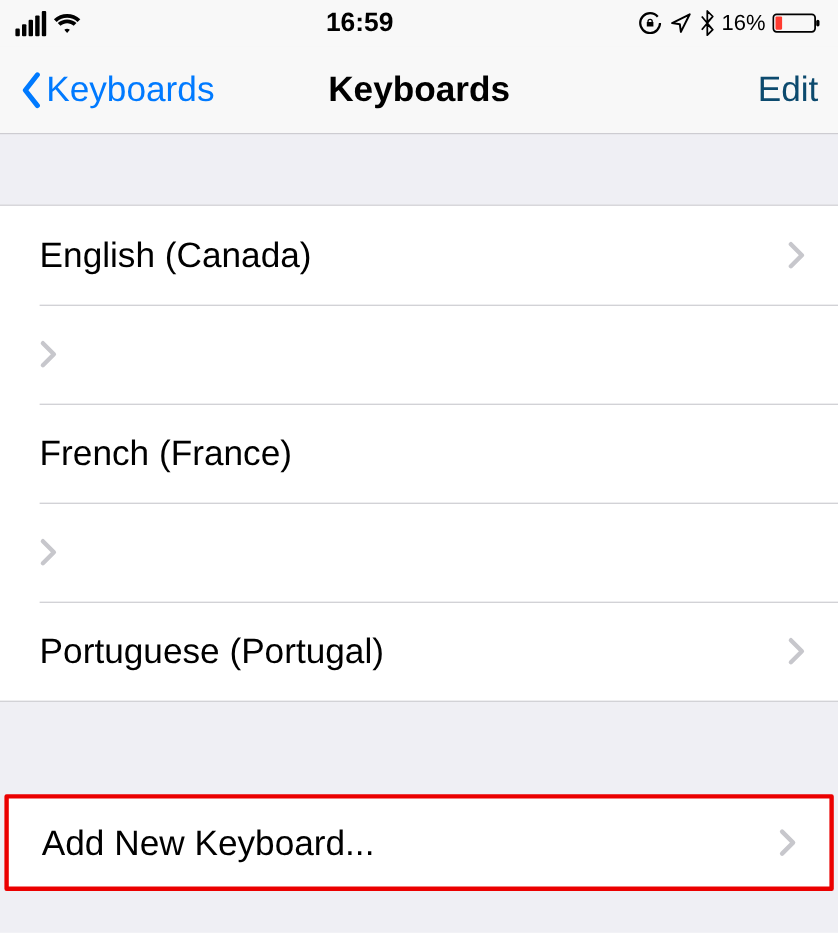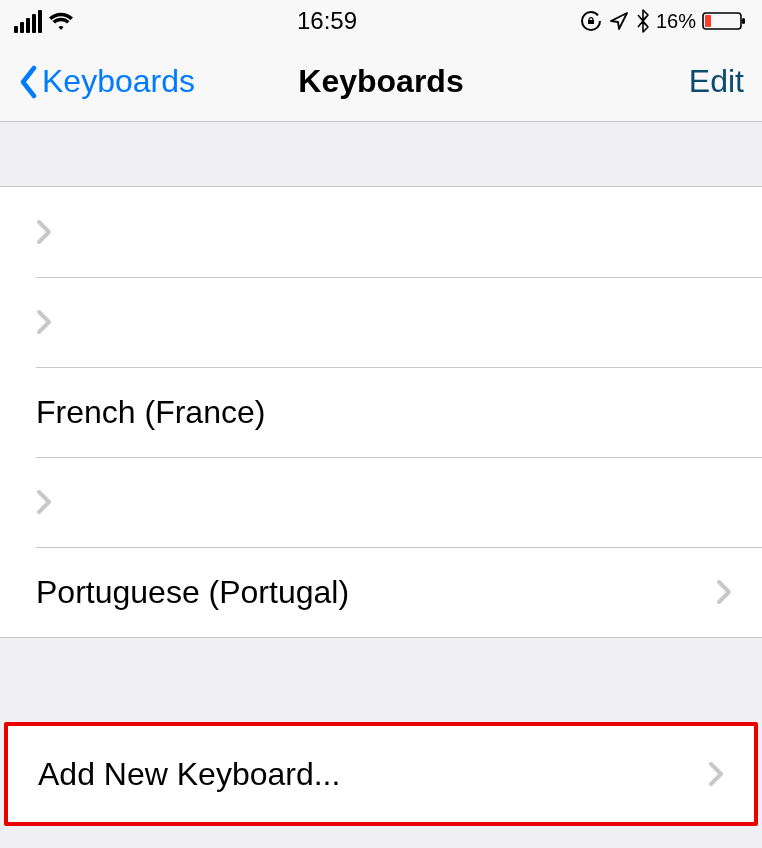--- a/index.html
+++ b/index.html
@@ -43,21 +43,21 @@
       background: #000;
       border-radius: 1px;
     }
     .signal-bar.b1 { height: 7px; }
     .signal-bar.b2 { height: 11px; }
     .signal-bar.b3 { height: 15px; }
     .signal-bar.b4 { height: 19px; }
     .signal-bar.b5 { height: 23px; }
     .carrier-text { font-size: 24px; }
     .wifi-icon svg { width: 26px; height: 22px; display:block; }
-    .time-text { font-size: 24px; font-weight:400; }
+    .time-text { font-size: 24px; font-weight:700; }
     .lock-icon, .nav-icon, .bt-icon { display:flex; align-items:center; }
     .lock-icon svg { width:22px; height:22px; }
     .nav-icon svg { width:22px; height:22px; }
     .bt-icon svg { width:14px; height:24px; }
     .battery-pct { font-size:20px; }
     .battery-icon { display:flex; align-items:center; }
     .battery-icon svg { width:46px; height:22px; }
 
     
     .nav-bar {
@@ -119,21 +119,21 @@
     .row + .row::before {
       content: "";
       position: absolute;
       top: 0;
       left: 36px;
       right: 0;
       height: 1px;
       background: #C8C7CC;
     }
     .list-group.highlighted .row {
-      height: 96px;
+      height: 80px;
       padding-left: 30px;
     }
     .row-label {
       font-size: 32px;
       color: #000;
     }
     .chevron-right {
       display: flex;
       align-items: center;
     }
@@ -207,20 +207,21 @@
     <span>Keyboards</span>
   </div>
   <div class="nav-title">Keyboards</div>
   <div class="edit-button">Edit</div>
 </div>
 
 <div class="gap-top"></div>
 
 <div class="list-group">
   <div class="row">
+    <span class="row-label">English (Canada)</span>
     <span class="chevron-right">
       <svg viewBox="0 0 16 26">
           <polyline points="3,3 13,13 3,23"></polyline>
         </svg>
     </span>
   </div>
   <div class="row">
     <span class="chevron-right">
       <svg viewBox="0 0 16 26">
           <polyline points="3,3 13,13 3,23"></polyline>

